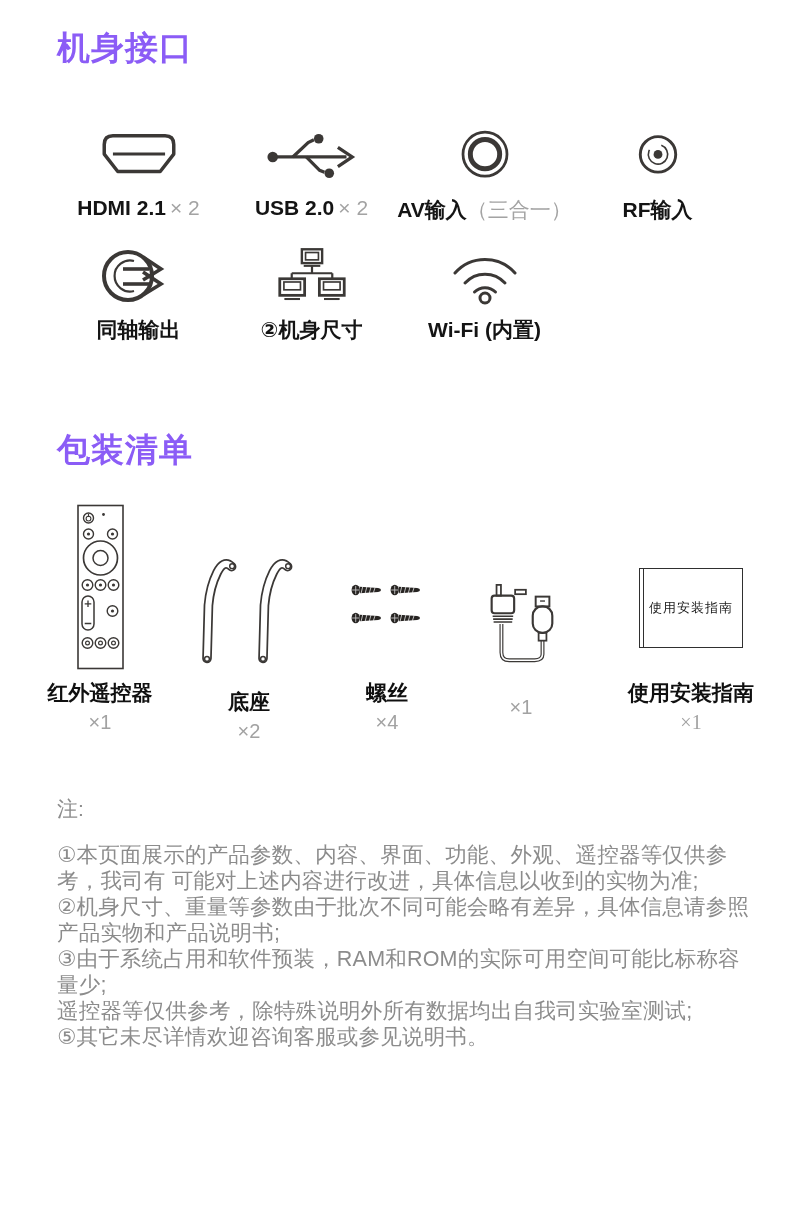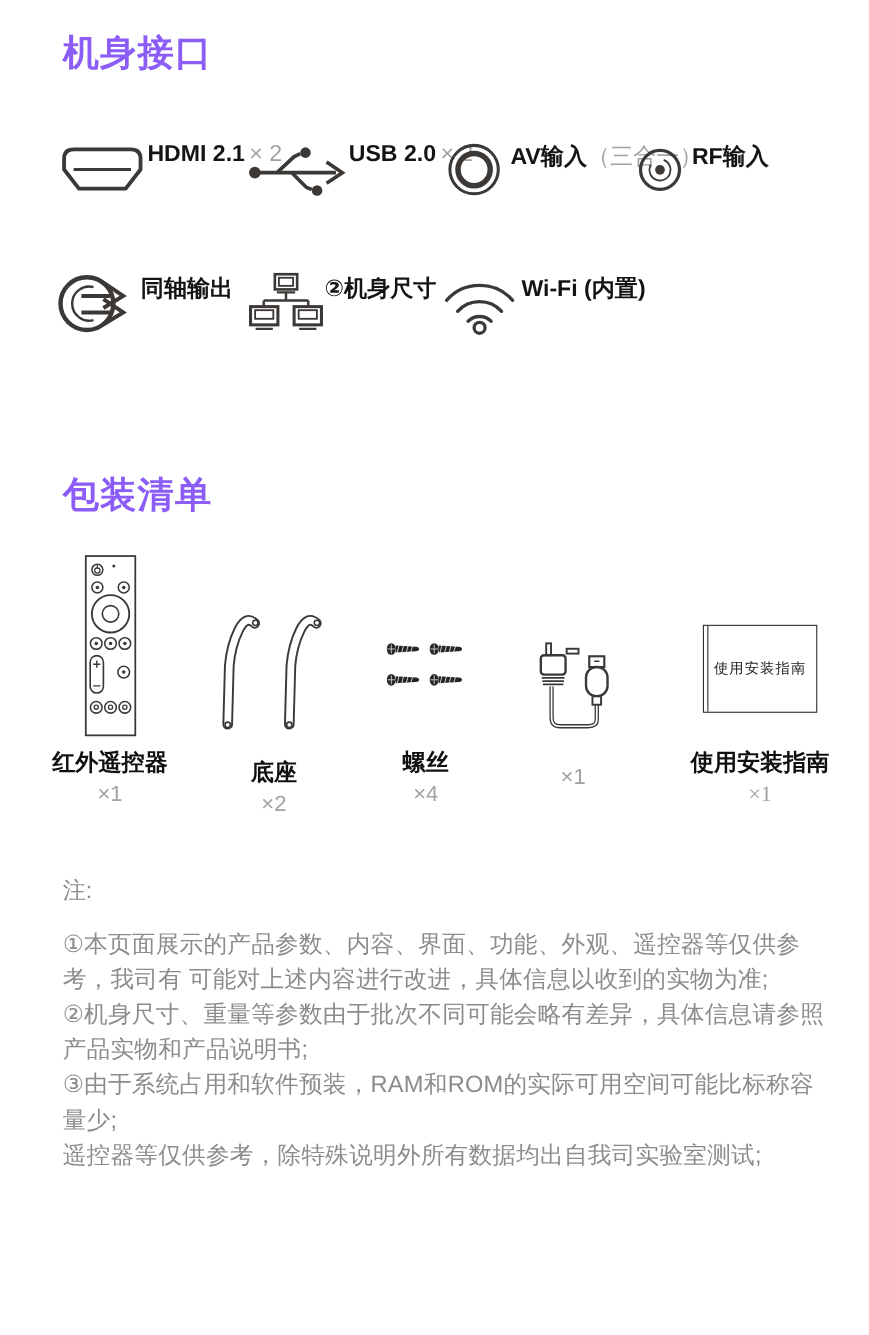--- a/index.html
+++ b/index.html
@@ -12,21 +12,21 @@
   .section-title {
     position: absolute; left: 57px;
     font-size: 33px; font-weight: 700; color: #8b5cf6; letter-spacing: 1px;
   }
   #ports-title { top: 26px; }
   #packing-title { top: 428px; }
 
   .ports-row { position: absolute; left: 52px; width: 692px; display: flex; }
   #ports-row1 { top: 122px; }
   #ports-row2 { top: 242px; }
-  .port-cell { width: 173px; display: flex; flex-direction: row; align-items: flex-start; }
+  .port-cell { width: 173px; display: flex; flex-direction: column; align-items: center; }
   .port-art { height: 68px; display: flex; align-items: center; justify-content: center; }
   .port-label { margin-top: 6px; font-size: 21px; font-weight: 600; color: #141414; white-space: nowrap; }
   .dim { color: #a3a3a3; font-weight: 400; }
   .qty-dim { margin-left: 4px; }
 
   svg .st { stroke: #3b3836; fill: none; }
   svg .fl { fill: #3b3836; stroke: none; }
 
   .pack-item { position: absolute; top: 495px; text-align: center; }
   .pack-art { height: 175px; display: flex; align-items: flex-end; justify-content: center; }
@@ -47,21 +47,21 @@
     content: ""; position: absolute; left: 3px; top: 0; bottom: 0;
     border-left: 1.4px solid #2f2f2f;
   }
   .booklet-text { font-size: 13px; color: #1c1c1c; letter-spacing: 1px; white-space: nowrap; }
 
   .screws-grid { display: grid; grid-template-columns: auto auto; gap: 8px 6px; margin-bottom: 42px; }
 
   .notes { position: absolute; left: 57px; top: 795px; width: 694px; }
   .notes-label { font-size: 21px; color: #8c8c8c; }
   .notes p {
-    font-size: 21.5px; line-height: 32px; color: #8c8c8c; letter-spacing: 0.2px;
+    font-size: 21.5px; line-height: 26px; color: #8c8c8c; letter-spacing: 0.2px;
   }
   .notes p:first-of-type { margin-top: 19px; }
 </style>
 </head>
 <body>
 
 <h2 class="section-title" id="ports-title">机身接口</h2>
 
 <div class="ports-row" id="ports-row1">
   <div class="port-cell">
@@ -269,13 +269,14 @@
   <div class="pack-label">使用安装指南</div>
   <div class="pack-qty">×1</div>
 </div>
 
 <div class="notes">
   <div class="notes-label">注:</div>
   <p>①本页面展示的产品参数、内容、界面、功能、外观、遥控器等仅供参考，我司有 可能对上述内容进行改进，具体信息以收到的实物为准;</p>
   <p>②机身尺寸、重量等参数由于批次不同可能会略有差异，具体信息请参照产品实物和产品说明书;</p>
   <p>③由于系统占用和软件预装，RAM和ROM的实际可用空间可能比标称容量少;</p>
   <p>遥控器等仅供参考，除特殊说明外所有数据均出自我司实验室测试;</p>
+  <p>⑤其它未尽详情欢迎咨询客服或参见说明书。</p>
 </div>
 
 </body></html>

